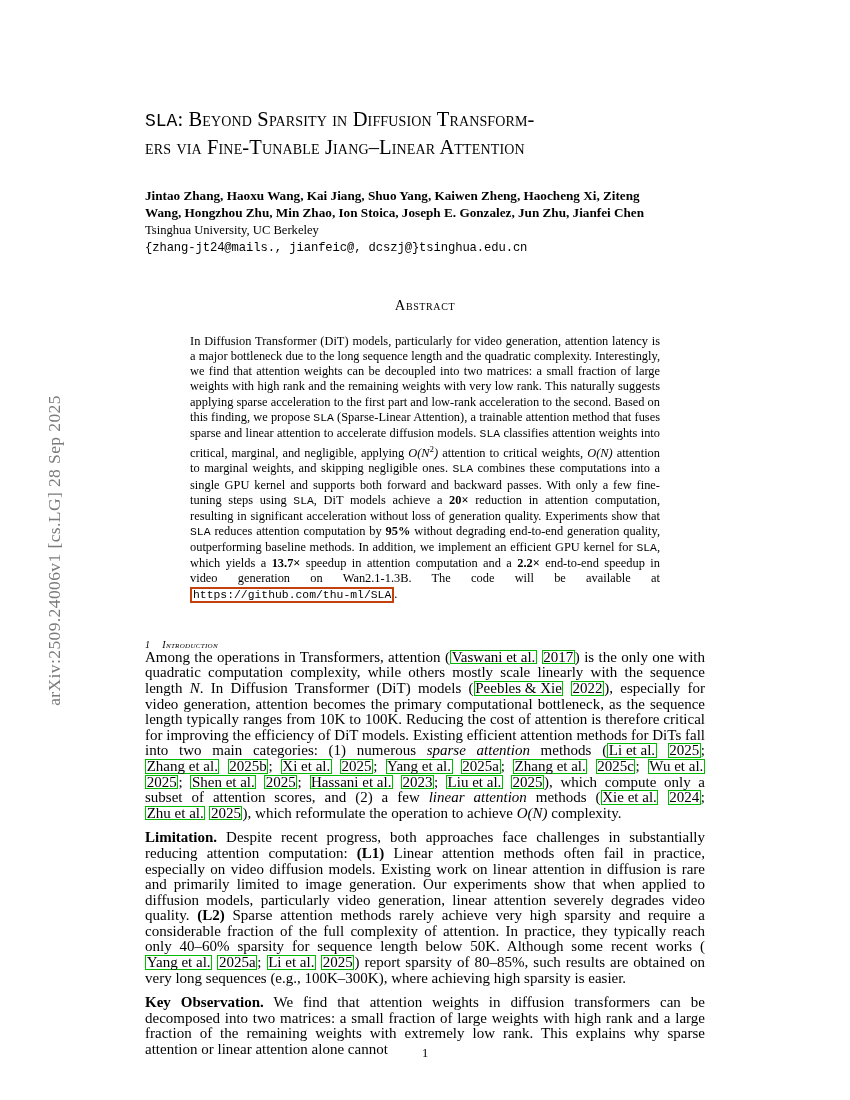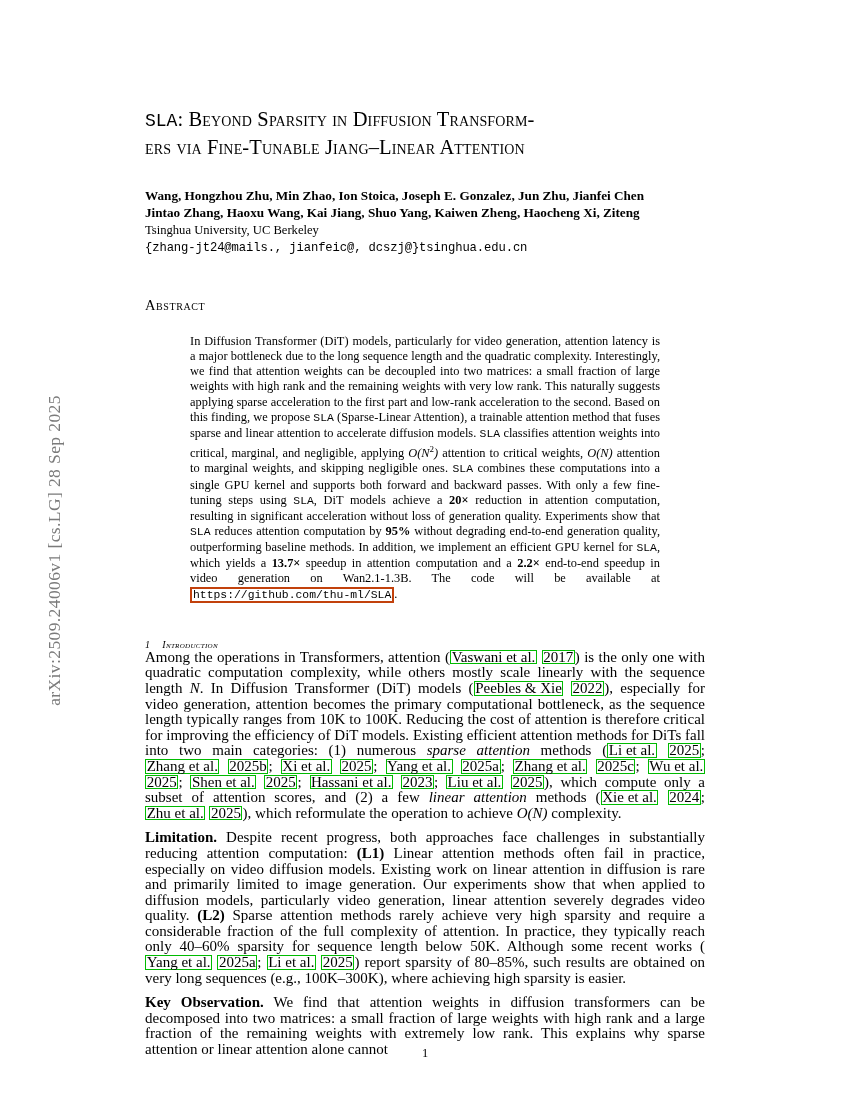--- a/index.html
+++ b/index.html
@@ -78,20 +78,21 @@
     line-height: 17px;
     margin-top: 2px;
     letter-spacing: -0.1px;
   }
 
   
   #abstract-section {
     margin-top: 40px;
   }
   .abstract-heading {
+    text-align: center;
     font-variant: small-caps;
     font-size: 14.5px;
     letter-spacing: 0.6px;
     margin-bottom: 20px;
   }
   .abstract-body {
     margin: 0 45px;
     font-size: 12.4px;
     line-height: 15.15px;
     text-align: justify;
@@ -165,22 +166,22 @@
 <div id="arxiv-stamp">arXiv:2509.24006v1  [cs.LG]  28 Sep 2025</div>
 
 <div id="page-column">
 
   <div id="title-block">
     <div class="title-line"><span class="mono-sla">SLA</span><span>: Beyond Sparsity in Diffusion Transform-</span></div>
     <div class="title-line">ers via Fine-Tunable Jiang–Linear Attention</div>
   </div>
 
   <div id="authors-block">
+    <div class="authors-line">Jintao Zhang, Haoxu Wang, Kai Jiang, Shuo Yang, Kaiwen Zheng, Haocheng Xi, Ziteng</div>
     <div class="authors-line">Wang, Hongzhou Zhu, Min Zhao, Ion Stoica, Joseph E. Gonzalez, Jun Zhu, Jianfei Chen</div>
-    <div class="authors-line">Jintao Zhang, Haoxu Wang, Kai Jiang, Shuo Yang, Kaiwen Zheng, Haocheng Xi, Ziteng</div>
     <div class="affiliation-line">Tsinghua University, UC Berkeley</div>
     <div class="email-line">{zhang-jt24@mails., jianfeic@, dcszj@}tsinghua.edu.cn</div>
   </div>
 
   <div id="abstract-section">
     <div class="abstract-heading">Abstract</div>
     <div class="abstract-body"><span>In Diffusion Transformer (DiT) models, particularly for video generation, attention latency is a major bottleneck due to the long sequence length and the quadratic complexity. Interestingly, we find that attention weights can be decoupled into two matrices: a small fraction of large weights with high rank and the remaining weights with very low rank. This naturally suggests applying sparse acceleration to the first part and low-rank acceleration to the second. Based on this finding, we propose </span><span class="mono">SLA</span><span> (Sparse-Linear Attention), a trainable attention method that fuses sparse and linear attention to accelerate diffusion models. </span><span class="mono">SLA</span><span> classifies attention weights into critical, marginal, and negligible, applying </span><span class="mathcal">O(N</span><sup class="mexp">2</sup><span class="mathcal">)</span><span> attention to critical weights, </span><span class="mathcal">O(N)</span><span> attention to marginal weights, and skipping negligible ones. </span><span class="mono">SLA</span><span> combines these computations into a single GPU kernel and supports both forward and backward passes. With only a few fine-tuning steps using </span><span class="mono">SLA</span><span>, DiT models achieve a </span><b>20×</b><span> reduction in attention computation, resulting in significant acceleration without loss of generation quality. Experiments show that </span><span class="mono">SLA</span><span> reduces attention computation by </span><b>95%</b><span> without degrading end-to-end generation quality, outperforming baseline methods. In addition, we implement an efficient GPU kernel for </span><span class="mono">SLA</span><span>, which yields a </span><b>13.7×</b><span> speedup in attention computation and a </span><b>2.2×</b><span> end-to-end speedup in video generation on Wan2.1-1.3B. The code will be available at </span><a class="url-box" href="#">https://github.com/thu-ml/SLA</a><span>.</span></div>
   </div>
 
   <div class="section-heading"><span class="sec-num">1</span><span class="sec-title">Introduction</span></div>

